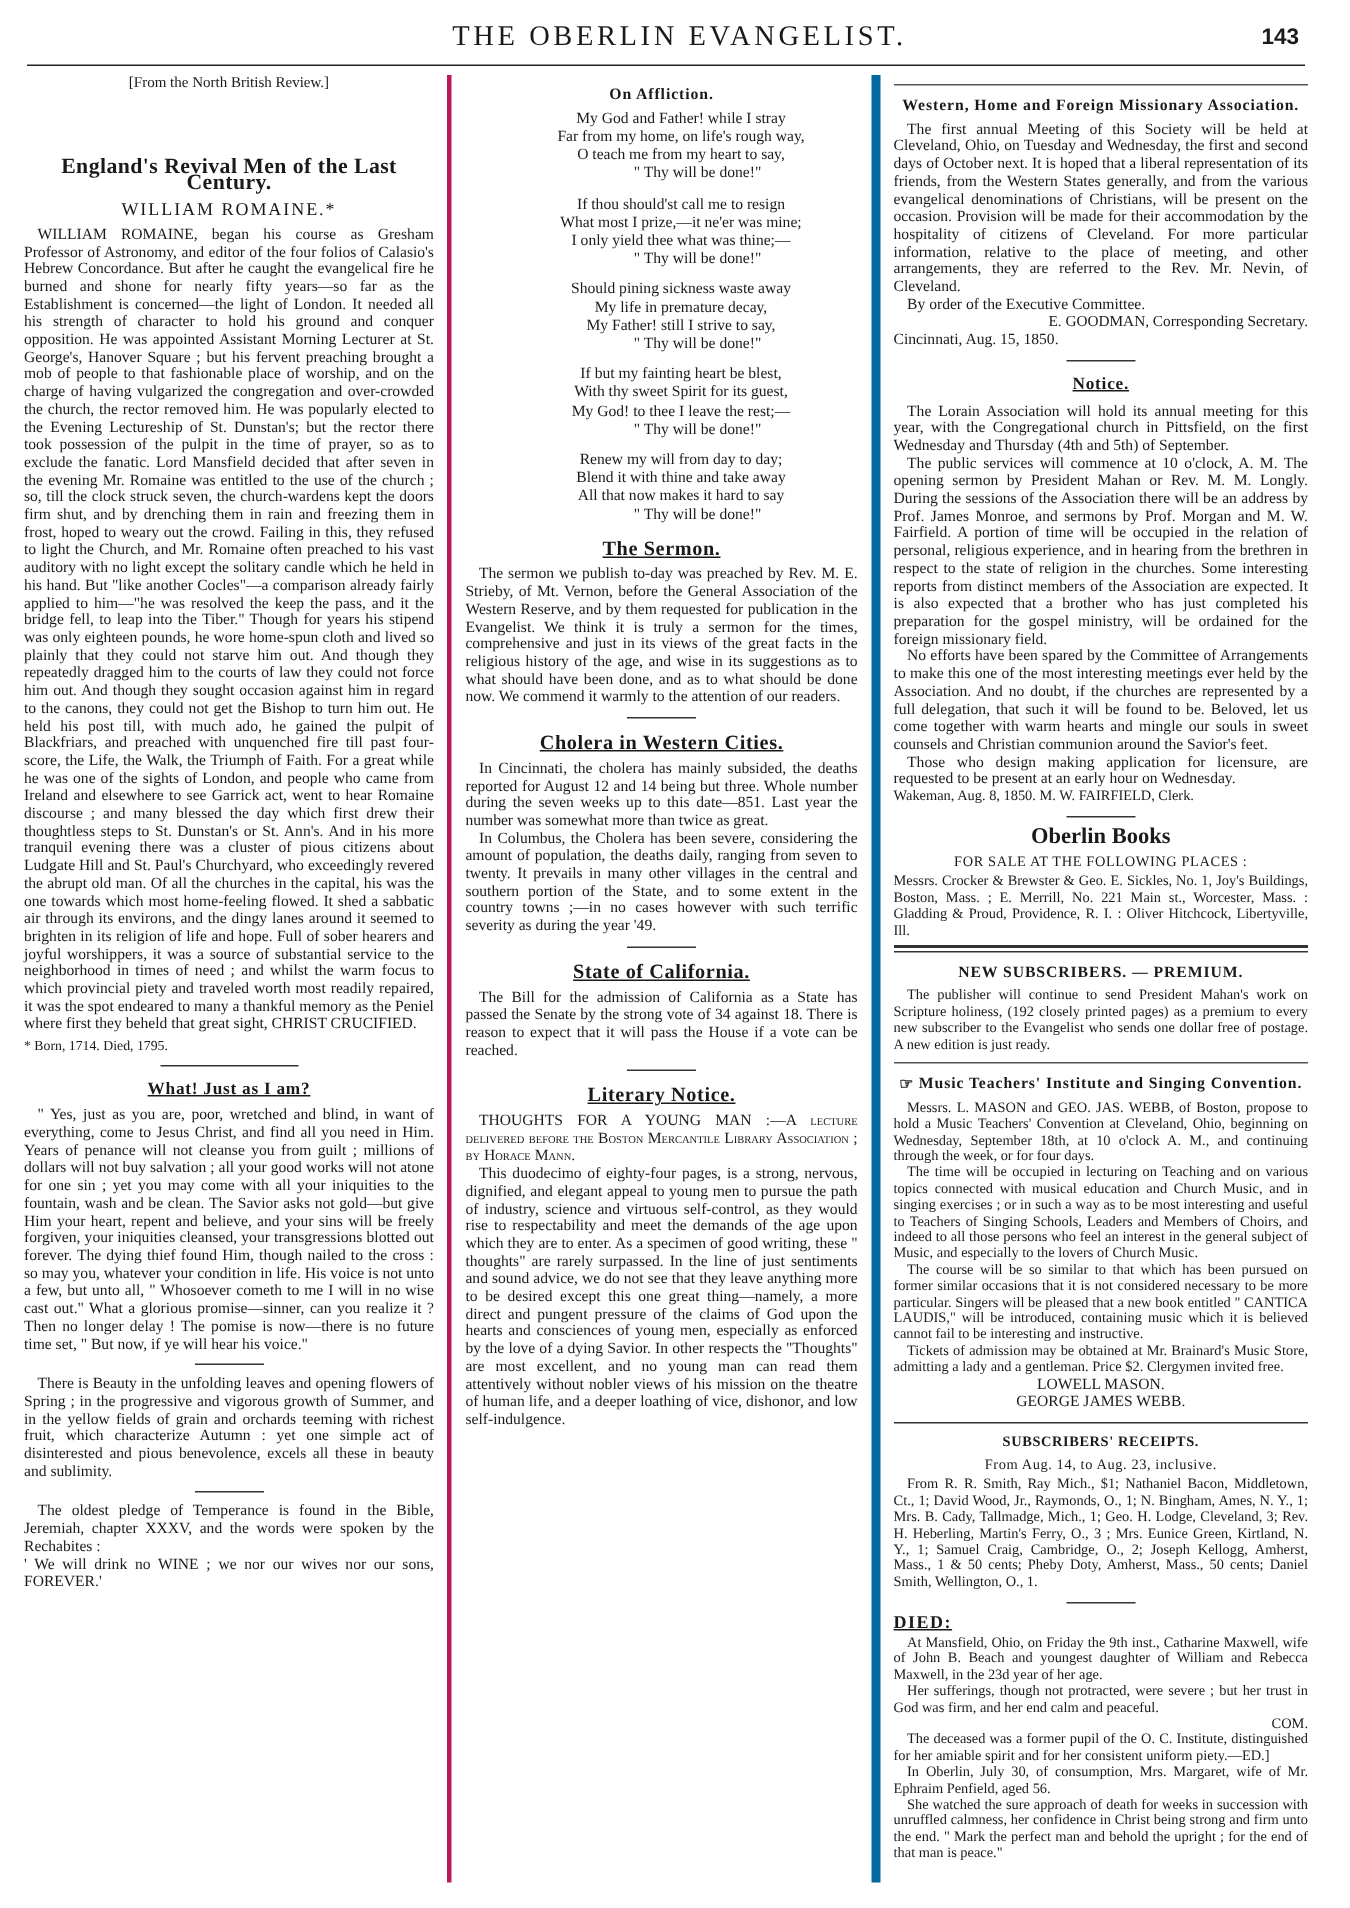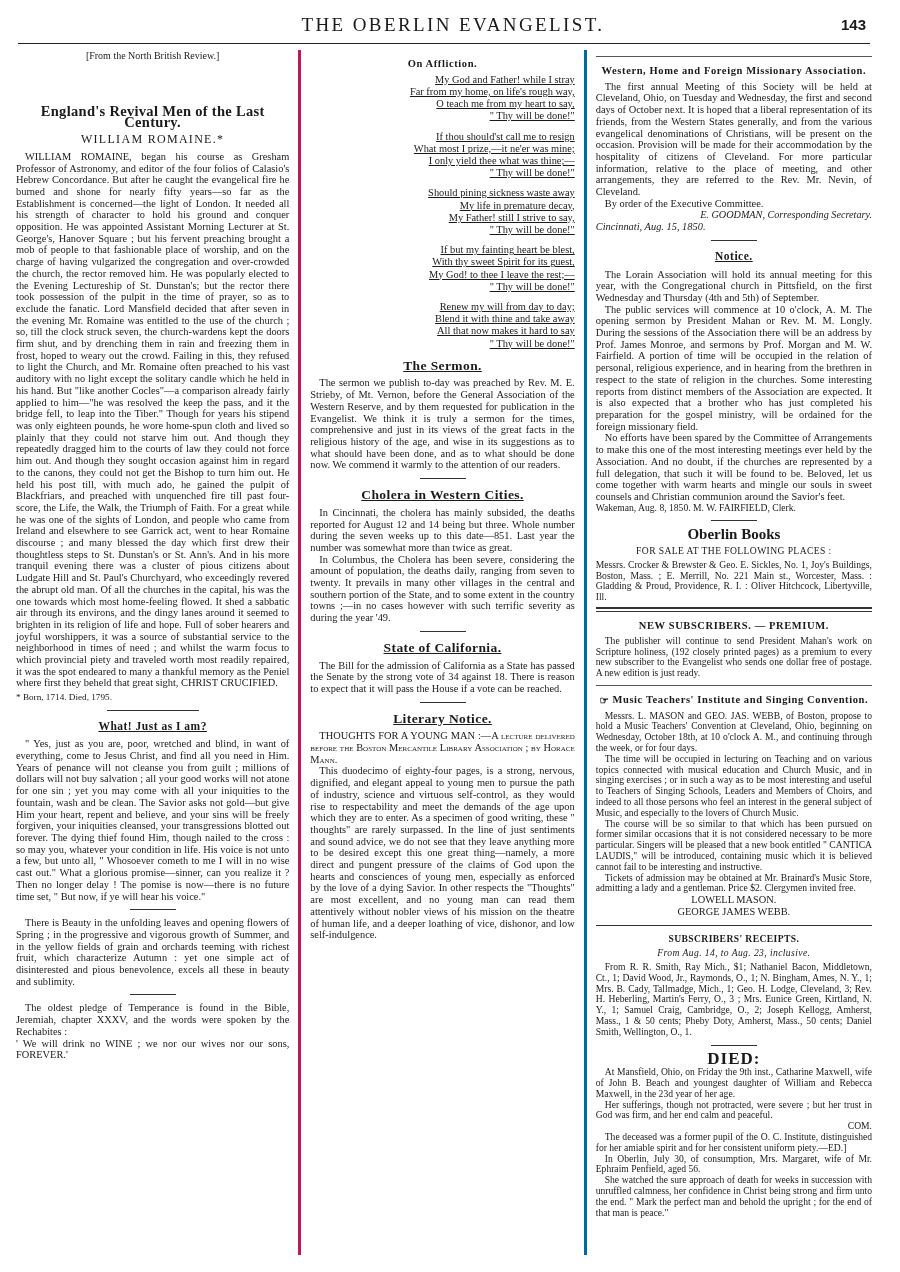--- a/index.html
+++ b/index.html
@@ -52,21 +52,21 @@
     margin-top: 6px;
     height: 1205px;
   }
   .col {
     box-sizing: border-box;
     font-size: 10.4px;
     line-height: 11.7px;
     text-align: justify;
   }
   .col1 { width: 288px; padding-right: 9px; border-right: 3px solid #be185d; }
-  .col2 { width: 288px; padding: 0 9px; border-right: 3px solid #0369a1; }
+  .col2 { width: 288px; padding: 0 9px; border-right: 6px solid #0369a1; }
   .col3 { width: 288px; padding-left: 9px; }
 
   p {
     margin: 0 0 0 0;
     text-indent: 9px;
   }
   p.noind { text-indent: 0; }
 
   .src-note {
     text-align: center;
@@ -115,37 +115,36 @@
     border-top: 1px solid #555;
     margin: 6px 0;
   }
   .footnote {
     font-size: 9.2px;
     line-height: 10.5px;
     margin-top: 3px;
     text-indent: 0;
   }
   .verse {
-    text-align: right;
+    text-align: center;
     margin: 0 0 0 26px;
     font-size: 10.4px;
     line-height: 12.2px;
-    text-decoration: underline;
   }
   .verse .stanza { margin-bottom: 8px; }
   .verse .refrain { padding-left: 22px; }
   .sig-right {
     text-align: right;
     font-size: 10.2px;
   }
   .sig-center {
     text-align: center;
     font-size: 10.4px;
   }
-  .ital { font-style: italic; }
+  .ital { }
   .bold { font-weight: bold; }
   .hdr-deco {
     text-align: center;
     font-size: 10.5px;
     font-weight: bold;
     letter-spacing: .6px;
     margin: 8px 0 4px 0;
     font-family: "Liberation Serif", serif;
   }
   .ob-books-head {
@@ -163,25 +162,26 @@
   .tiny {
     font-size: 9.6px;
     line-height: 10.8px;
   }
   .hand-icon {
     display: inline-block;
     margin-right: 3px;
     vertical-align: -1px;
   }
   .dead-head {
-    text-align: center;
-    font-weight: bold;
-    font-size: 17px;
+    text-align: left;
+    font-weight: bold;
+    font-size: 12px;
     letter-spacing: 1px;
     margin: 6px 0 3px 0;
+    text-decoration: underline;
   }
   .rule-pair {
     border-top: 2px solid #333;
     border-bottom: 1px solid #333;
     height: 2px;
     margin: 4px 0;
   }
   .lead-in { font-variant: small-caps; }
 </style>
 </head>
@@ -279,39 +279,40 @@
       <p>By order of the Executive Committee.</p>
       <div class="sig-right ital">E. GOODMAN, Corresponding Secretary.</div>
       <div class="ital">Cincinnati, Aug. 15, 1850.</div>
 
       <div class="divider"></div>
 
       <div class="sect-head small">Notice.</div>
       <p>The Lorain Association will hold its annual meeting for this year, with the Congregational church in Pittsfield, on the first Wednesday and Thursday (4th and 5th) of September.</p>
       <p>The public services will commence at 10 o'clock, A. M. The opening sermon by President Mahan or Rev. M. M. Longly.  During the sessions of the Association there will be an address by Prof. James Monroe, and sermons by Prof. Morgan and M. W. Fairfield.  A portion of time will be occupied in the relation of personal, religious experience, and in hearing from the brethren in respect to the state of religion in the churches.  Some interesting reports from distinct members of the Association are expected.  It is also expected that a brother who has just completed his preparation for the gospel ministry, will be ordained for the foreign missionary field.</p>
       <p>No efforts have been spared by the Committee of Arrangements to make this one of the most interesting meetings ever held by the Association.  And no doubt, if the churches are represented by a full delegation, that such it will be found to be.  Beloved, let us come together with warm hearts and mingle our souls in sweet counsels and Christian communion around the Savior's feet.</p>
+      <p>Those who design making application for licensure, are requested to be present at an early hour on Wednesday.</p>
       <div class="tiny">Wakeman, Aug. 8, 1850.          M. W. FAIRFIELD, Clerk.</div>
 
       <div class="divider"></div>
 
       <div class="ob-books-head">Oberlin Books</div>
       <div class="center-small">FOR SALE AT THE FOLLOWING PLACES :</div>
       <p class="tiny noind">Messrs. Crocker &amp; Brewster &amp; Geo. E. Sickles, No. 1, Joy's Buildings, Boston, Mass. ; E. Merrill, No. 221 Main st., Worcester, Mass. : Gladding &amp; Proud, Providence, R. I. : Oliver Hitchcock, Libertyville, Ill.</p>
 
       <div class="rule-pair"></div>
 
       <div class="hdr-deco">NEW SUBSCRIBERS. — PREMIUM.</div>
       <p class="tiny">The publisher will continue to send President Mahan's work on Scripture holiness, (192 closely printed pages) as a premium to every new subscriber to the Evangelist who sends one dollar free of postage.  A new edition is just ready.</p>
 
       <div class="hr-thin"></div>
 
       <div class="hdr-deco">
         <span class="hand-icon">☞</span><span>Music Teachers' Institute and Singing Convention.</span>
       </div>
-      <p class="tiny">Messrs. L. MASON and GEO. JAS. WEBB, of Boston, propose to hold a Music Teachers' Convention at Cleveland, Ohio, beginning on Wednesday, October 18th, at 10 o'clock A. M., and continuing through the week, or for four days.</p>
+      <p class="tiny">Messrs. L. MASON and GEO. JAS. WEBB, of Boston, propose to hold a Music Teachers' Convention at Cleveland, Ohio, beginning on Wednesday, September 18th, at 10 o'clock A. M., and continuing through the week, or for four days.</p>
       <p class="tiny">The time will be occupied in lecturing on Teaching and on various topics connected with musical education and Church Music, and in singing exercises ; or in such a way as to be most interesting and useful to Teachers of Singing Schools, Leaders and Members of Choirs, and indeed to all those persons who feel an interest in the general subject of Music, and especially to the lovers of Church Music.</p>
       <p class="tiny">The course will be so similar to that which has been pursued on former similar occasions that it is not considered necessary to be more particular.  Singers will be pleased that a new book entitled " CANTICA LAUDIS," will be introduced, containing music which it is believed cannot fail to be interesting and instructive.</p>
       <p class="tiny">Tickets of admission may be obtained at Mr. Brainard's Music Store, admitting a lady and a gentleman.  Price $2. Clergymen invited free.</p>
       <div class="sig-center">LOWELL MASON.</div>
       <div class="sig-center">GEORGE JAMES WEBB.</div>
 
       <div class="divider full"></div>
 
       <div class="center-small bold">SUBSCRIBERS' RECEIPTS.</div>
       <div class="center-small ital">From Aug. 14, to Aug. 23, inclusive.</div>

